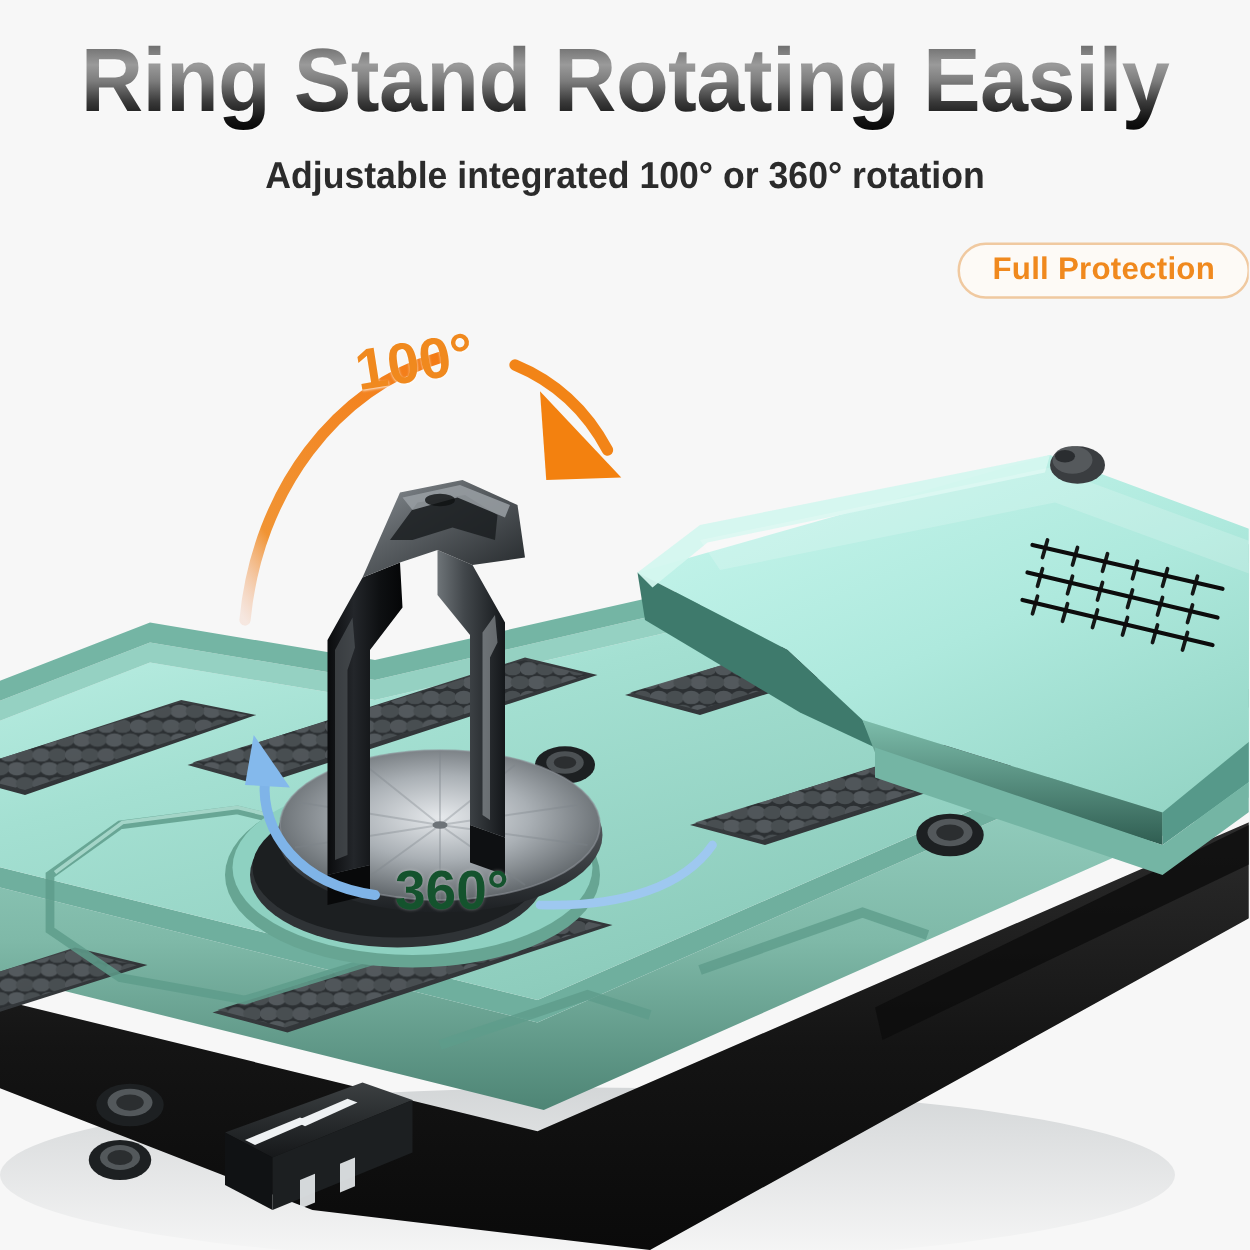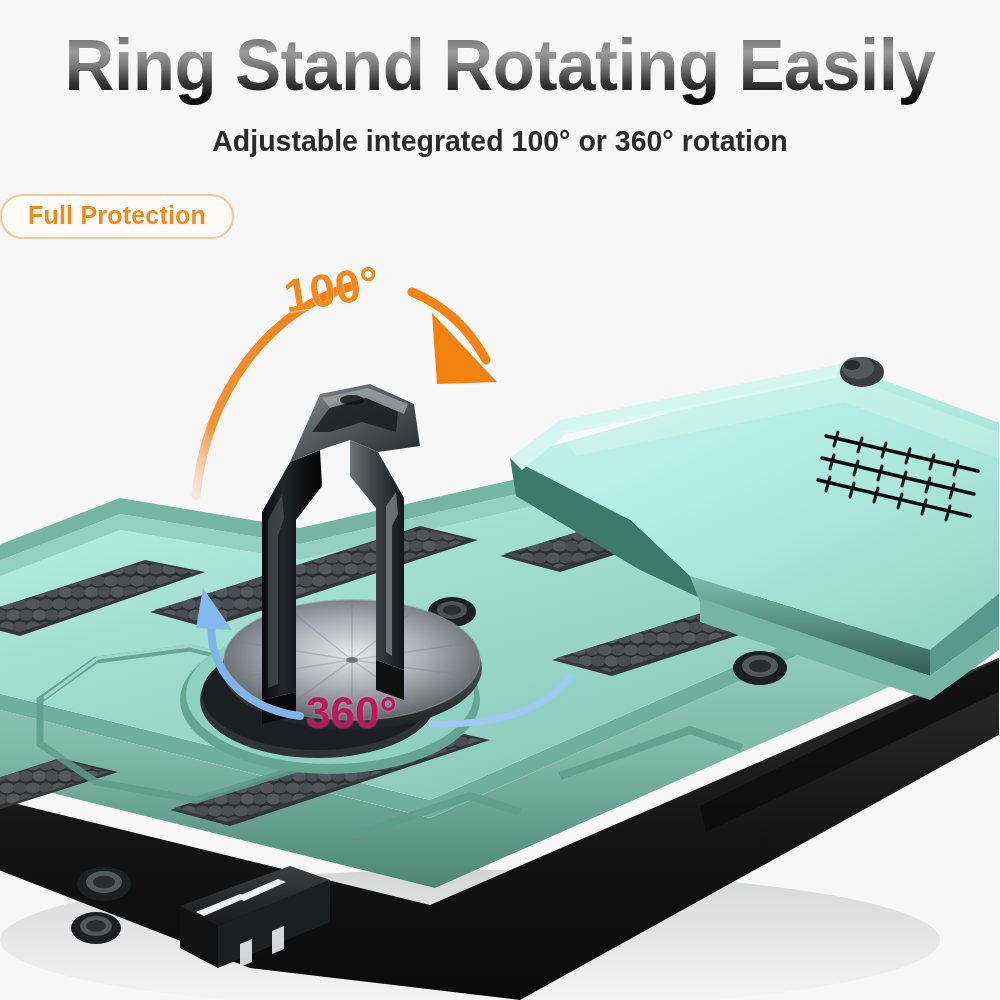--- a/index.html
+++ b/index.html
@@ -25,43 +25,43 @@
     white-space:nowrap;
     filter:drop-shadow(0 1px 0 rgba(255,255,255,.55));
   }
   .subtitle{
     position:absolute;left:0;top:124px;width:1000px;text-align:center;
     font-size:30px;font-weight:700;color:#2b2b2b;
     font-family:"Liberation Sans Narrow","Liberation Sans",sans-serif;
     transform:scaleX(.95);
     white-space:nowrap;
   }
-  .badge-wrap{position:absolute;left:0;top:194px;width:1000px;text-align:left;}
+  .badge-wrap{position:absolute;left:0;top:194px;width:1000px;text-align:right;}
   .badge{
     display:inline-block;
     padding:5px 26px 7px;
     border:2px solid #f0c9a0;
     border-radius:24px;
     background:#fdfaf6;
     font-size:25px;font-weight:700;color:#f0891e;
     font-family:"Liberation Sans Narrow","Liberation Sans",sans-serif;
     letter-spacing:.2px;white-space:nowrap;
   }
 
   
   .deg100{
     position:absolute;left:284px;top:262px;
     font-size:46px;font-weight:700;color:#f0891e;
     font-family:"Liberation Sans Narrow","Liberation Sans",sans-serif;
     transform:rotate(-9deg);white-space:nowrap;z-index:40;
     text-shadow:0 1px 2px rgba(255,255,255,.8);
   }
   .deg360{
-    position:absolute;left:306px;top:688px;
-    font-size:44px;font-weight:700;color:#be185d;
+    position:absolute;left:316px;top:688px;
+    font-size:44px;font-weight:700;color:#14532d;
     font-family:"Liberation Sans Narrow","Liberation Sans",sans-serif;
     white-space:nowrap;z-index:42;
     text-shadow:0 0 3px rgba(255,255,255,.35);
   }
   svg.anno{position:absolute;left:0;top:0;width:1000px;height:1000px;pointer-events:none;z-index:38;}
   svg.anno-blue{z-index:41;}
 
   
   #case{position:absolute;left:0;top:0;width:1000px;height:1000px;z-index:10;}
 </style>

